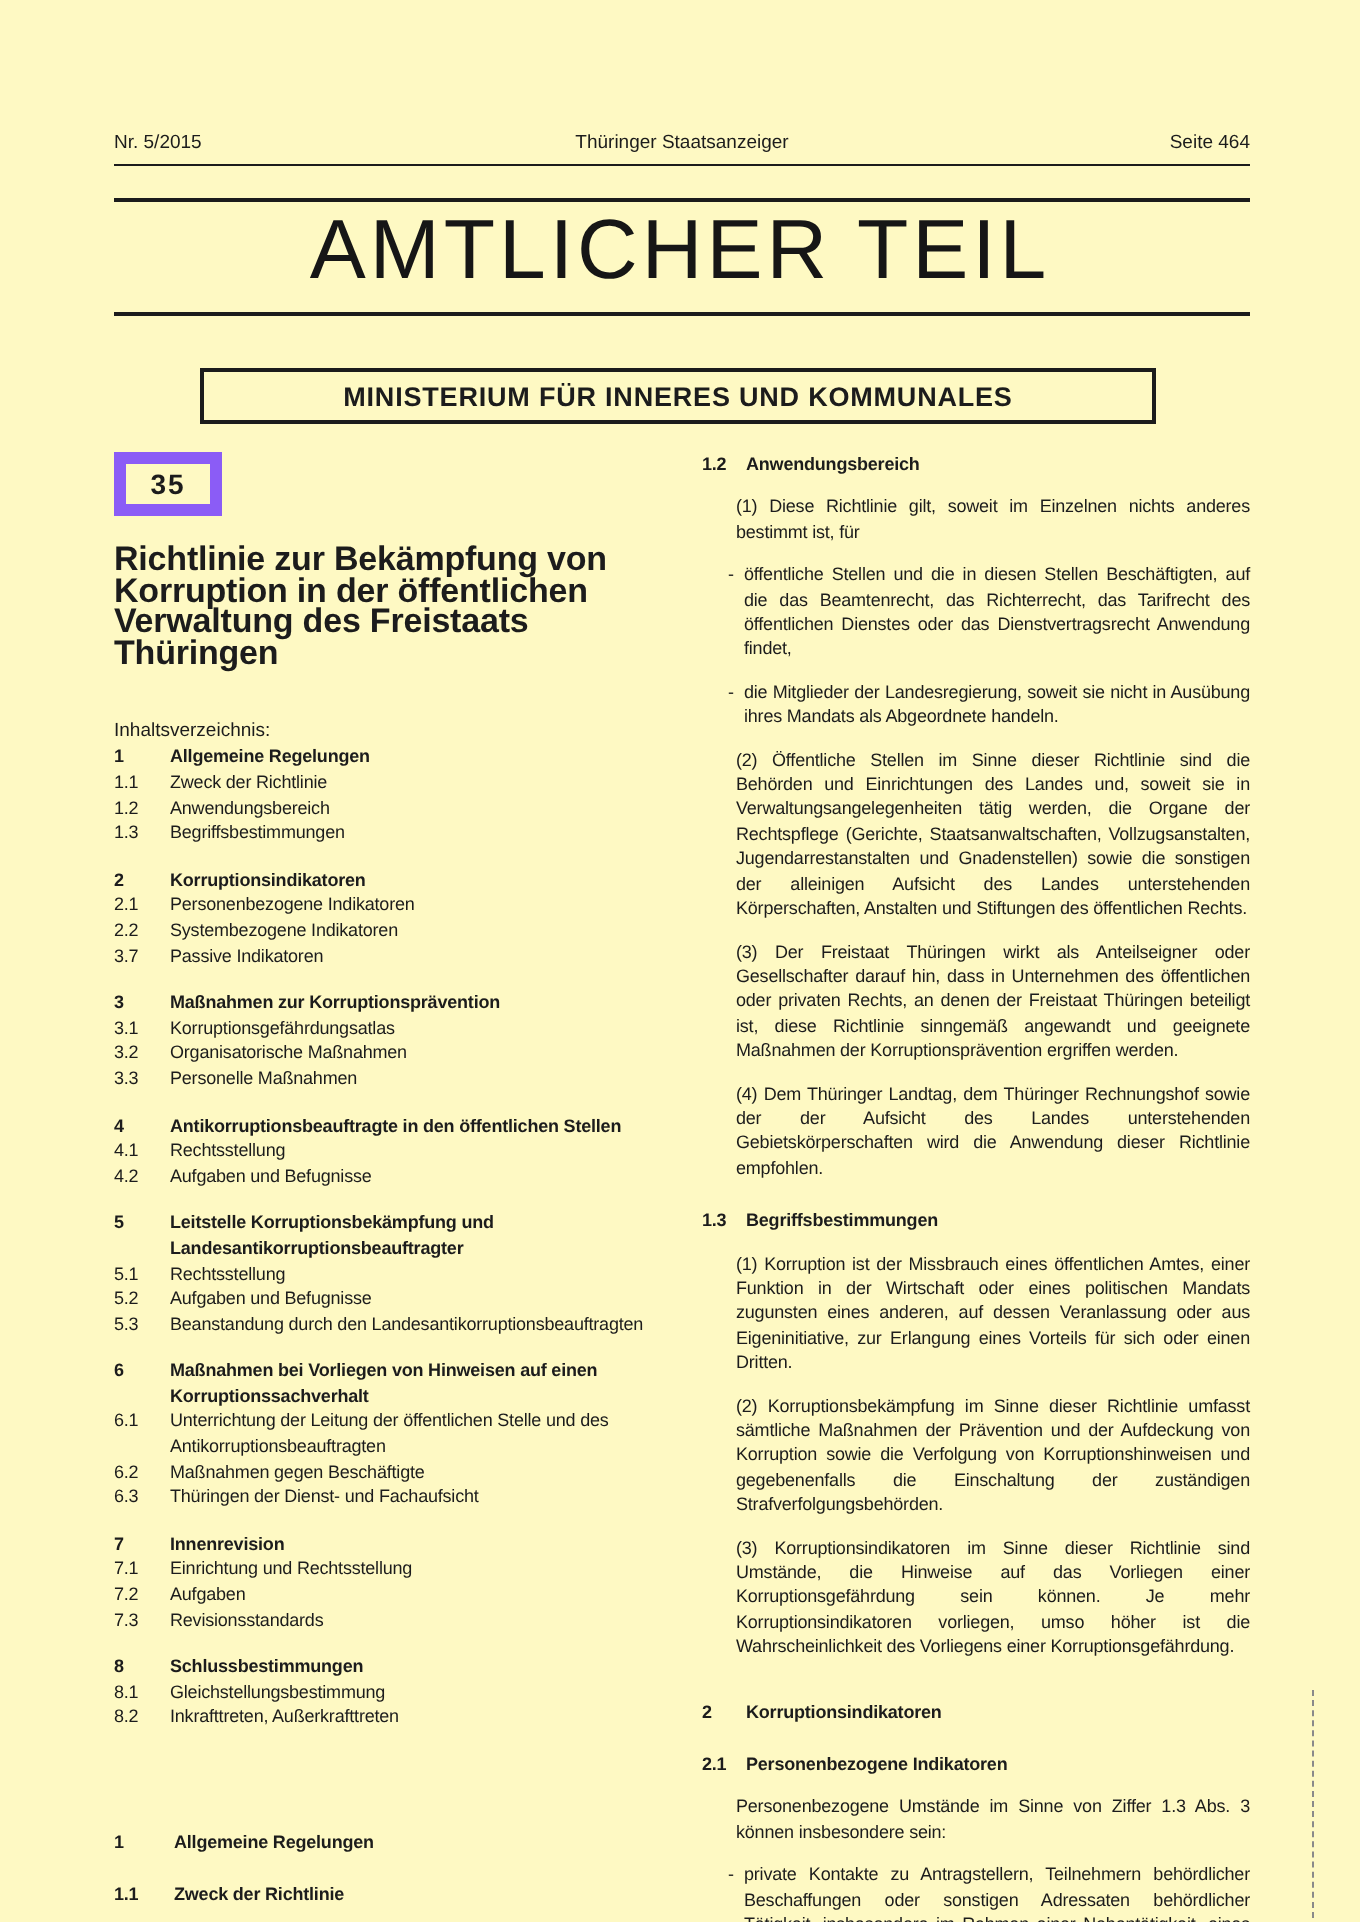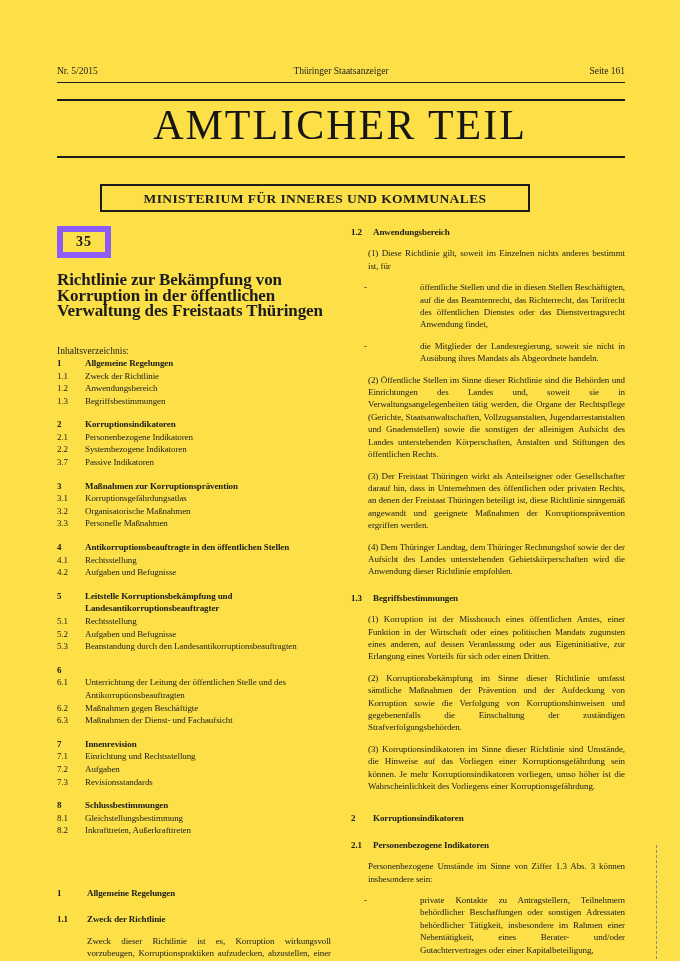--- a/index.html
+++ b/index.html
@@ -1,37 +1,37 @@
 <!DOCTYPE html>
 <html lang="de"><head>
 <meta charset="utf-8">
 <style>
   html,body{margin:0;padding:0;background:#ffffff;}
   .page{
-    position:relative;width:680px;height:961px;background:#fde047;
-    color:#1c1c1c;font-family:Liberation Serif, serif;overflow:hidden;
+    position:relative;width:680px;height:961px;background:#fef9c3;
+    color:#1c1c1c;font-family:Liberation Sans, sans-serif;overflow:hidden;
     -webkit-font-smoothing:antialiased;
   }
   
   .hdr{position:absolute;top:66px;left:57px;right:55px;height:14px;font-size:9.5px;}
   .hdr-left{position:absolute;left:0;top:0;}
   .hdr-center{position:absolute;left:0;right:0;top:0;text-align:center;}
   .hdr-right{position:absolute;right:0;top:0;}
   .rule{position:absolute;left:57px;right:55px;background:#1c1c1c;}
   .rule1{top:82px;height:1px;}
   .rule2{top:99px;height:2px;}
   .rule3{top:156px;height:2px;}
   
   .banner{
     position:absolute;top:101px;left:0;right:0;text-align:center;
     font-size:42px;font-weight:400;letter-spacing:2px;color:#161616;
   }
   
   .ministry{
-    position:absolute;top:184px;left:100px;width:430px;height:28px;
+    position:absolute;top:184px;left:100px;width:478px;height:28px;
     border:2px solid #1c1c1c;box-sizing:border-box;
     text-align:center;line-height:25px;font-weight:bold;font-size:13.5px;letter-spacing:.4px;
   }
   
   .cols{position:absolute;top:226px;left:57px;right:55px;display:flex;gap:20px;}
   .col{width:274px;box-sizing:border-box;font-size:9px;line-height:12.4px;}
   
   .badge{
     width:42px;height:20px;border:6px solid #8b5cf6;box-sizing:content-box;
     text-align:center;line-height:20px;font-weight:bold;font-size:14px;letter-spacing:1px;
@@ -56,33 +56,33 @@
   .blk-space{margin-top:20px;}
   .h-num{flex:0 0 22px;}
   .col-left .h-num{flex:0 0 30px;}
   .h-text{flex:1;}
   .para{text-align:justify;}
   .col-right .para{margin-left:17px;}
   .col-left .para{margin-left:30px;}
   .bullet{display:flex;text-align:justify;}
   .col-right .bullet{margin-left:13px;}
   .b-dash{flex:0 0 8px;}
-  .b-text{flex:1;margin-left:48px;}
+  .b-text{flex:1;}
   
   .scan-mark{position:absolute;right:23px;top:845px;height:114px;width:0;border-right:1px dashed #8a8a8a;}
 </style>
 </head>
 <body>
 
 <div class="page">
 
   <div class="hdr">
     <span class="hdr-left">Nr. 5/2015</span>
     <span class="hdr-center">Thüringer Staatsanzeiger</span>
-    <span class="hdr-right">Seite 161</span>
+    <span class="hdr-right">Seite 464</span>
   </div>
 
   <div class="rule rule1"></div>
   <div class="rule rule2"></div>
 
   <div class="banner">AMTLICHER TEIL</div>
 
   <div class="rule rule3"></div>
 
   <div class="ministry">MINISTERIUM FÜR INNERES UND KOMMUNALES</div>
@@ -165,32 +165,33 @@
           <div class="toc-row">
             <span class="toc-num">5.2</span>
             <span class="toc-text">Aufgaben und Befugnisse</span>
           </div>
           <div class="toc-row">
             <span class="toc-num">5.3</span>
             <span class="toc-text">Beanstandung durch den Landesantikorruptionsbeauftragten</span>
           </div>
           <div class="toc-row toc-bold toc-group">
             <span class="toc-num">6</span>
+            <span class="toc-text">Maßnahmen bei Vorliegen von Hinweisen auf einen Korruptionssachverhalt</span>
           </div>
           <div class="toc-row">
             <span class="toc-num">6.1</span>
             <span class="toc-text">Unterrichtung der Leitung der öffentlichen Stelle und des Antikorruptionsbeauftragten</span>
           </div>
           <div class="toc-row">
             <span class="toc-num">6.2</span>
             <span class="toc-text">Maßnahmen gegen Beschäftigte</span>
           </div>
           <div class="toc-row">
             <span class="toc-num">6.3</span>
-            <span class="toc-text">Maßnahmen der Dienst- und Fachaufsicht</span>
+            <span class="toc-text">Thüringen der Dienst- und Fachaufsicht</span>
           </div>
           <div class="toc-row toc-bold toc-group">
             <span class="toc-num">7</span>
             <span class="toc-text">Innenrevision</span>
           </div>
           <div class="toc-row">
             <span class="toc-num">7.1</span>
             <span class="toc-text">Einrichtung und Rechtsstellung</span>
           </div>
           <div class="toc-row">

